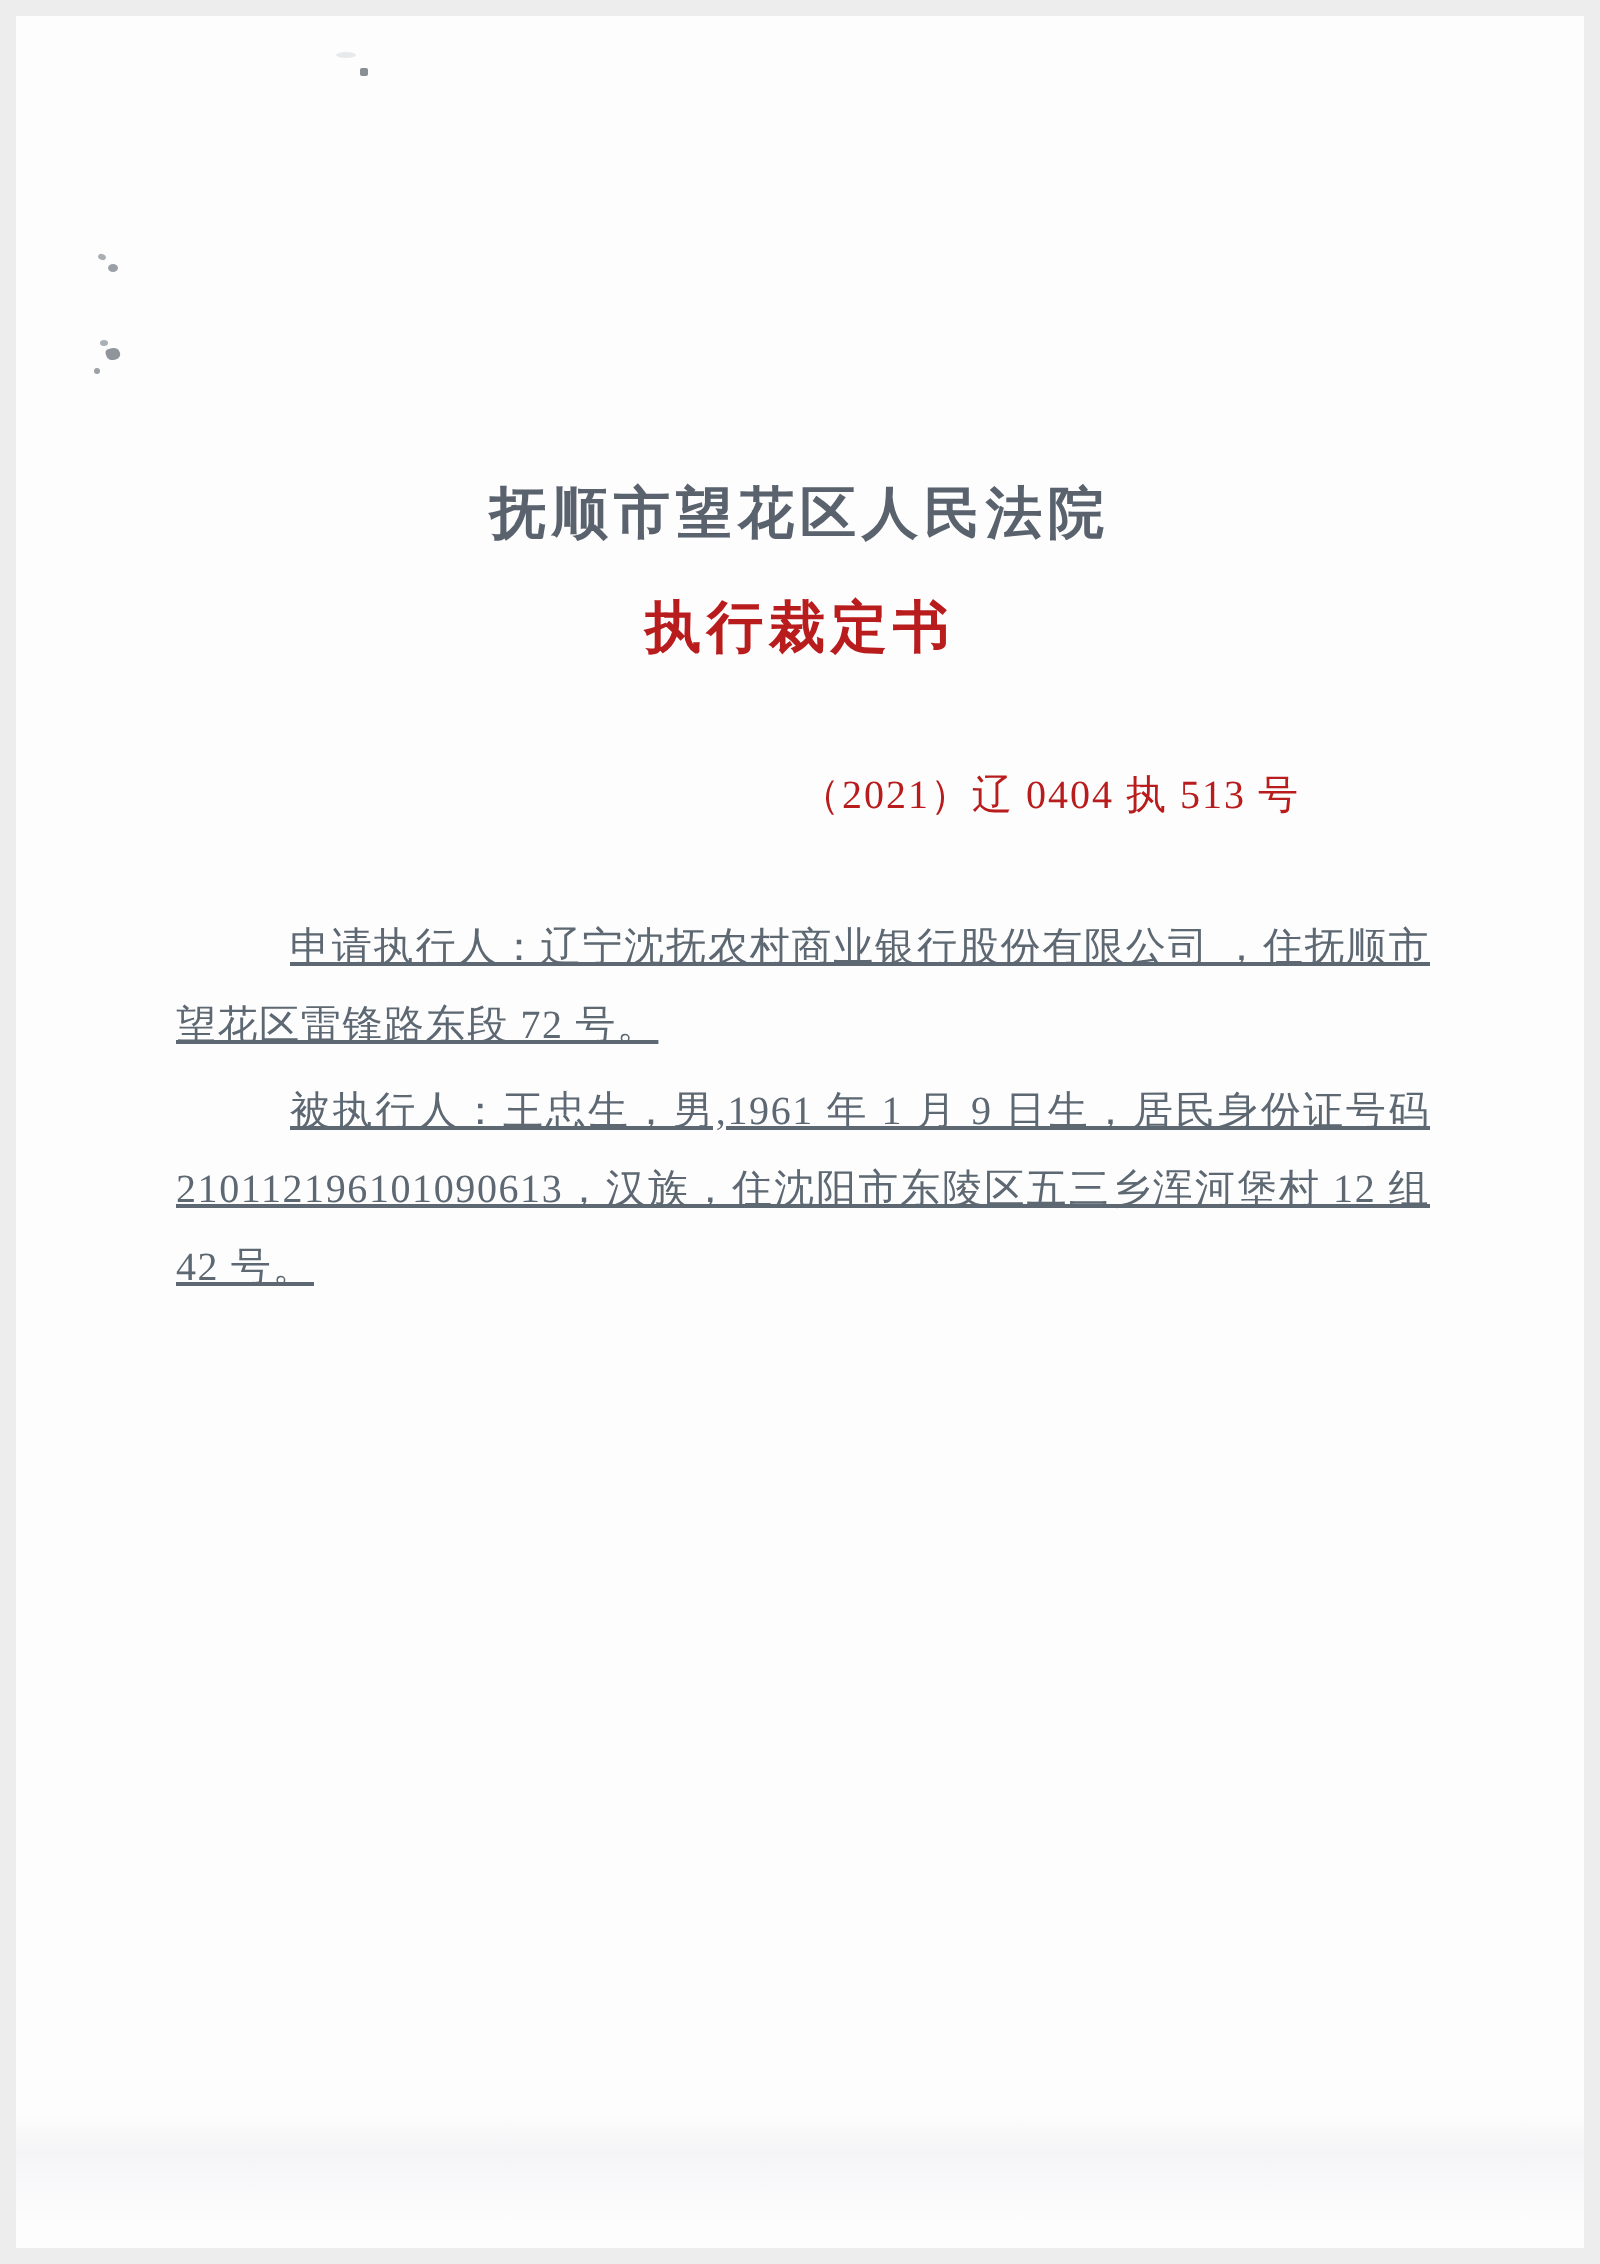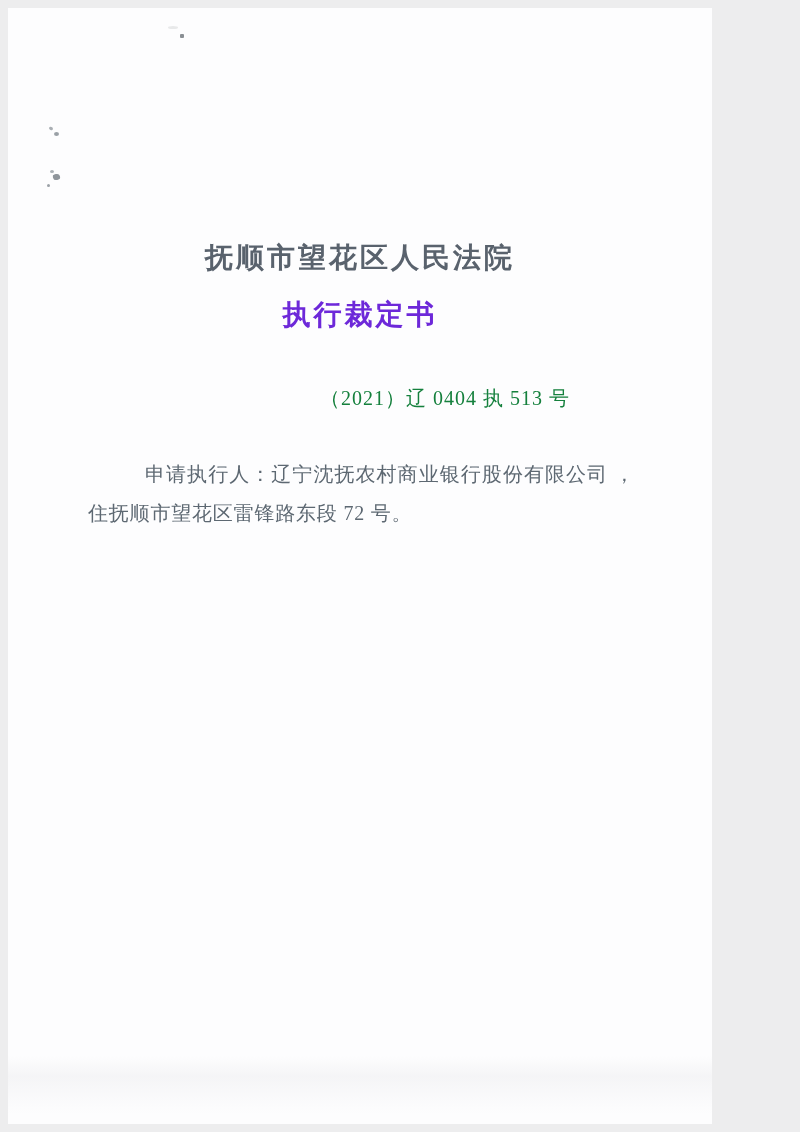--- a/index.html
+++ b/index.html
@@ -10,21 +10,21 @@
     width: 800px;
     height: 1132px;
     background: #ededee;
     font-family: "Liberation Serif", "DejaVu Serif", serif;
     overflow: hidden;
   }
   .sheet {
     position: absolute;
     left: 8px;
     top: 8px;
-    width: 704px;
+    width: 784px;
     height: 1116px;
     background: #fdfdfe;
     overflow: hidden;
   }
   
   .scan-band {
     position: absolute;
     left: 0;
     top: 1048px;
     width: 784px;
@@ -41,39 +41,40 @@
     letter-spacing: 3px;
     color: #59626d;
   }
   .doc-type {
     margin: 21px 0 0 0;
     text-align: center;
     font-size: 28px;
     font-weight: bold;
     line-height: 36px;
     letter-spacing: 3px;
-    color: #6d28d9;
+    color: #b91c1c;
   }
   .case-row {
     margin-top: 50px;
     padding-right: 142px;
     text-align: right;
     font-size: 20px;
     line-height: 30px;
     letter-spacing: 1px;
-    color: #15803d;
+    color: #b91c1c;
   }
   .body-text {
     margin-top: 42px;
     padding: 0 77px 0 80px;
     font-size: 20px;
     line-height: 39px;
     letter-spacing: 0.8px;
     color: #5d6872;
     text-align: justify;
+    text-decoration: underline;
   }
   .body-text p {
     margin: 0 0 4px 0;
     text-indent: 57px;
   }
   
   .speck {
     position: absolute;
     pointer-events: none;
   }
@@ -93,20 +94,21 @@
   <h1 class="court-name">抚顺市望花区人民法院</h1>
 
   <h2 class="doc-type">执行裁定书</h2>
 
   <div class="case-row">
     <span>（2021）辽 0404 执 513 号</span>
   </div>
 
   <div class="body-text">
     <p>申请执行人：辽宁沈抚农村商业银行股份有限公司 ，住抚顺市望花区雷锋路东段 72 号。</p>
+    <p>被执行人：王忠生，男,1961 年 1 月 9 日生，居民身份证号码 210112196101090613，汉族，住沈阳市东陵区五三乡浑河堡村 12 组 42 号。</p>
   </div>
 
   <div class="speck speck-7"></div>
   <div class="speck speck-1"></div>
   <div class="speck speck-2"></div>
   <div class="speck speck-3"></div>
   <div class="speck speck-4"></div>
   <div class="speck speck-5"></div>
   <div class="speck speck-6"></div>
 

